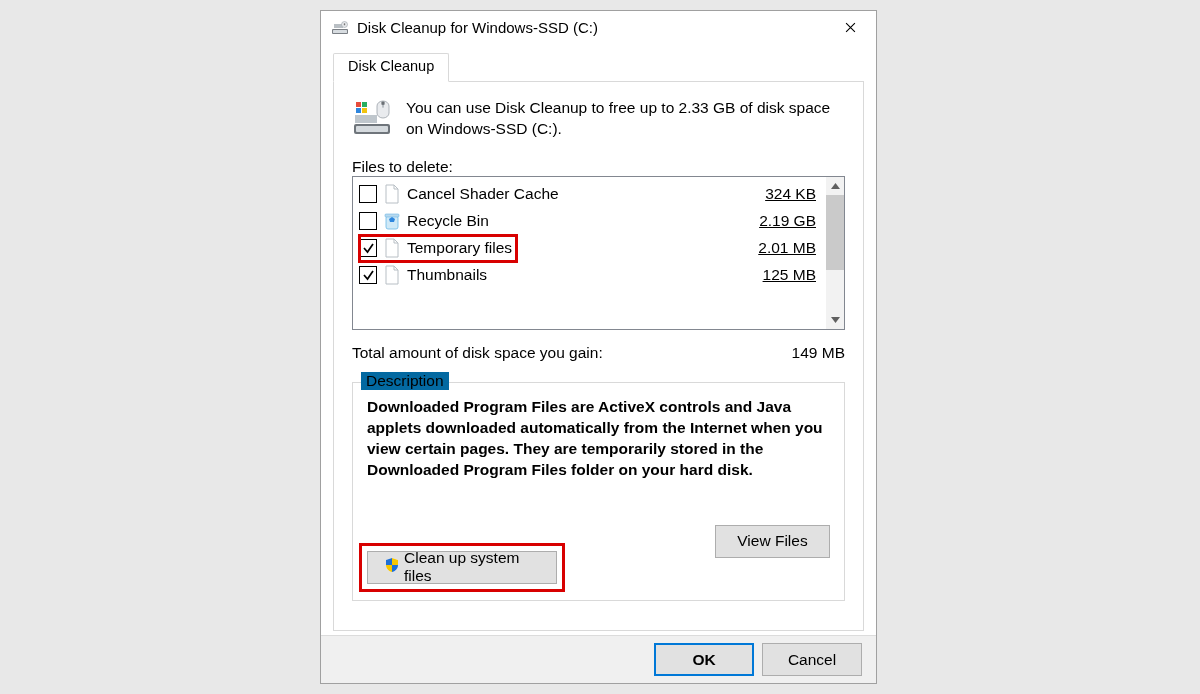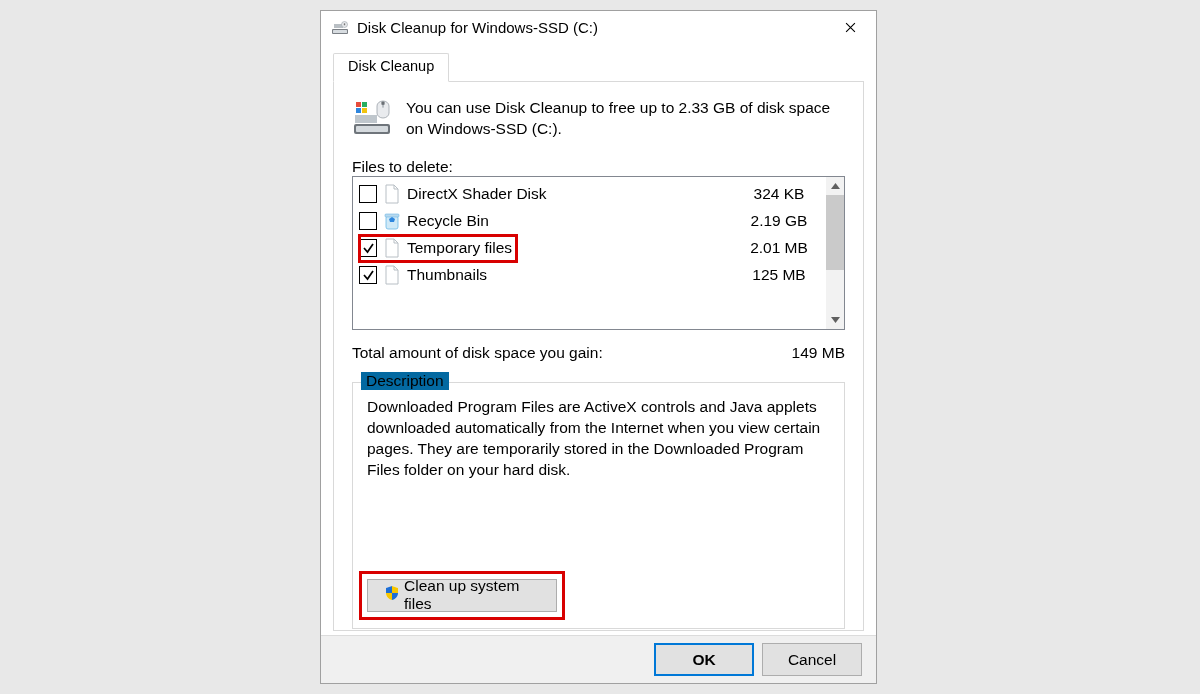--- a/index.html
+++ b/index.html
@@ -38,32 +38,32 @@
   
   .files-label{font-size:15.5px;}
   .list-wrap{position:relative;border:1px solid #828790;height:154px;display:flex;flex-direction:column;}
   .list-scroll{position:absolute;inset:0;padding:4px 20px 4px 4px;}
   .row{display:flex;align-items:center;height:27px;font-size:15.5px;padding-left:2px;padding-right:2px;position:relative;}
   .row .cb{width:18px;height:18px;border:1px solid #000;margin-right:6px;display:flex;align-items:center;justify-content:center;}
   .row .cb svg{width:13px;height:13px;display:none;}
   .row.checked .cb svg{display:block;}
   .row .file-ico{width:18px;height:20px;margin-right:6px;}
   .row .name{flex:1;white-space:nowrap;}
-  .row .size{width:80px;text-align:center;padding-right:6px;}
+  .row .size{width:80px;text-align:right;padding-right:6px;text-decoration:underline;}
   .row.hilite .hot{position:absolute;left:1px;top:-1px;height:29px;width:160px;border:3px solid var(--highlight);pointer-events:none;}
   
   .fake-sb{position:absolute;right:0;top:0;bottom:0;width:18px;background:var(--scroll-track);border-left:0px solid transparent;}
   .fake-sb .arrow{width:18px;height:18px;display:flex;align-items:center;justify-content:center;color:#555;font-size:11px;}
   .fake-sb .thumb{position:absolute;left:0;right:0;top:18px;height:75px;background:var(--scroll);}
   
   .total-line{display:flex;margin-top:14px;font-size:15.5px;justify-content:space-between;}
   
   .fieldset{position:relative;border:1px solid var(--tab-border);margin-top:20px;padding:14px 14px 16px;}
   .fieldset .legend{position:absolute;top:-11px;left:8px;background:#0369a1;padding:0 5px;font-size:15.5px;}
-  .fieldset .desc{font-size:15.5px;line-height:1.35;margin-bottom:72px;}
+  .fieldset .desc{font-size:15.5px;line-height:1.35;margin-bottom:44px;font-weight:bold;}
   .fieldset .btn-row{display:flex;justify-content:space-between;gap:12px;}
   .btn{height:33px;background:var(--btn-bg);border:1px solid var(--btn-border);font-size:15.5px;padding:0 16px;display:flex;align-items:center;justify-content:center;cursor:default;}
   .shield-wrap{display:flex;align-items:center;gap:4px;}
   .btn.cleanup{width:190px;}
   .btn.view{width:115px;}
   .cleanup-frame{border:3px solid var(--highlight);padding:5px;margin-left:-8px;margin-bottom:-8px;margin-top:18px;}
   
   .footer{position:absolute;left:0;right:0;bottom:0;height:48px;background:#f0f0f0;border-top:1px solid var(--chrome-border);display:flex;align-items:center;justify-content:flex-end;gap:8px;padding-right:14px;}
   .btn.ok{width:100px;background:var(--btn-bg);border:2px solid var(--ok-border);font-weight:bold;}
   .btn.cancel{width:100px;}
@@ -122,21 +122,21 @@
 
         <div class="files-label">Files to delete:</div>
         <div class="list-wrap">
           <div class="list-scroll" id="file-rows">
               <div class="row">
                 <span class="cb"></span>
                 <span class="file-ico"><svg viewBox="0 0 18 20">
                     <path d="M3 1 H11 L15 5 V19 H3 Z" fill="#fff" stroke="#b8bfc5" stroke-width="1"></path>
                     <path d="M11 1 V5 H15" fill="none" stroke="#b8bfc5" stroke-width="1"></path>
                   </svg></span>
-                <span class="name">DirectX Shader Disk</span>
+                <span class="name">Cancel Shader Cache</span>
                 <span class="size">324 KB</span>
               </div>
               <div class="row">
                 <span class="cb"></span>
                 <span class="file-ico"><svg viewBox="0 0 18 20">
                     <rect x="3" y="5" width="12" height="13" rx="2" fill="#cfe9f7" stroke="#6bb7e6" stroke-width="0.8"></rect>
                     <rect x="2" y="3" width="14" height="3" rx="1" fill="#b8d9ee" stroke="#6bb7e6" stroke-width="0.6"></rect>
                     <path d="M6 8 L9 6 L12 8 L11 11 L7 11 Z" fill="#2e86de"></path>
                   </svg></span>
                 <span class="name">Recycle Bin</span>
@@ -203,20 +203,21 @@
                       <path d="M8 1 L14 3 V8 L8 8 Z" fill="#f7c600"></path>
                       <path d="M8 1 L2 3 V8 L8 8 Z" fill="#1e6fd6"></path>
                       <path d="M2 8 H8 V15 C5 14.5 2 12 2 8 Z" fill="#f7c600"></path>
                       <path d="M14 8 H8 V15 C11 14.5 14 12 14 8 Z" fill="#1e6fd6"></path>
                     </svg>
                   </span>
                   <span>Clean up system files</span>
                 </span>
               </span>
             </span>
+            <span class="btn view">View Files</span>
           </div>
         </div>
 
       </div>
     </div>
 
     <div class="footer">
       <span class="btn ok">OK</span>
       <span class="btn cancel">Cancel</span>
     </div>

